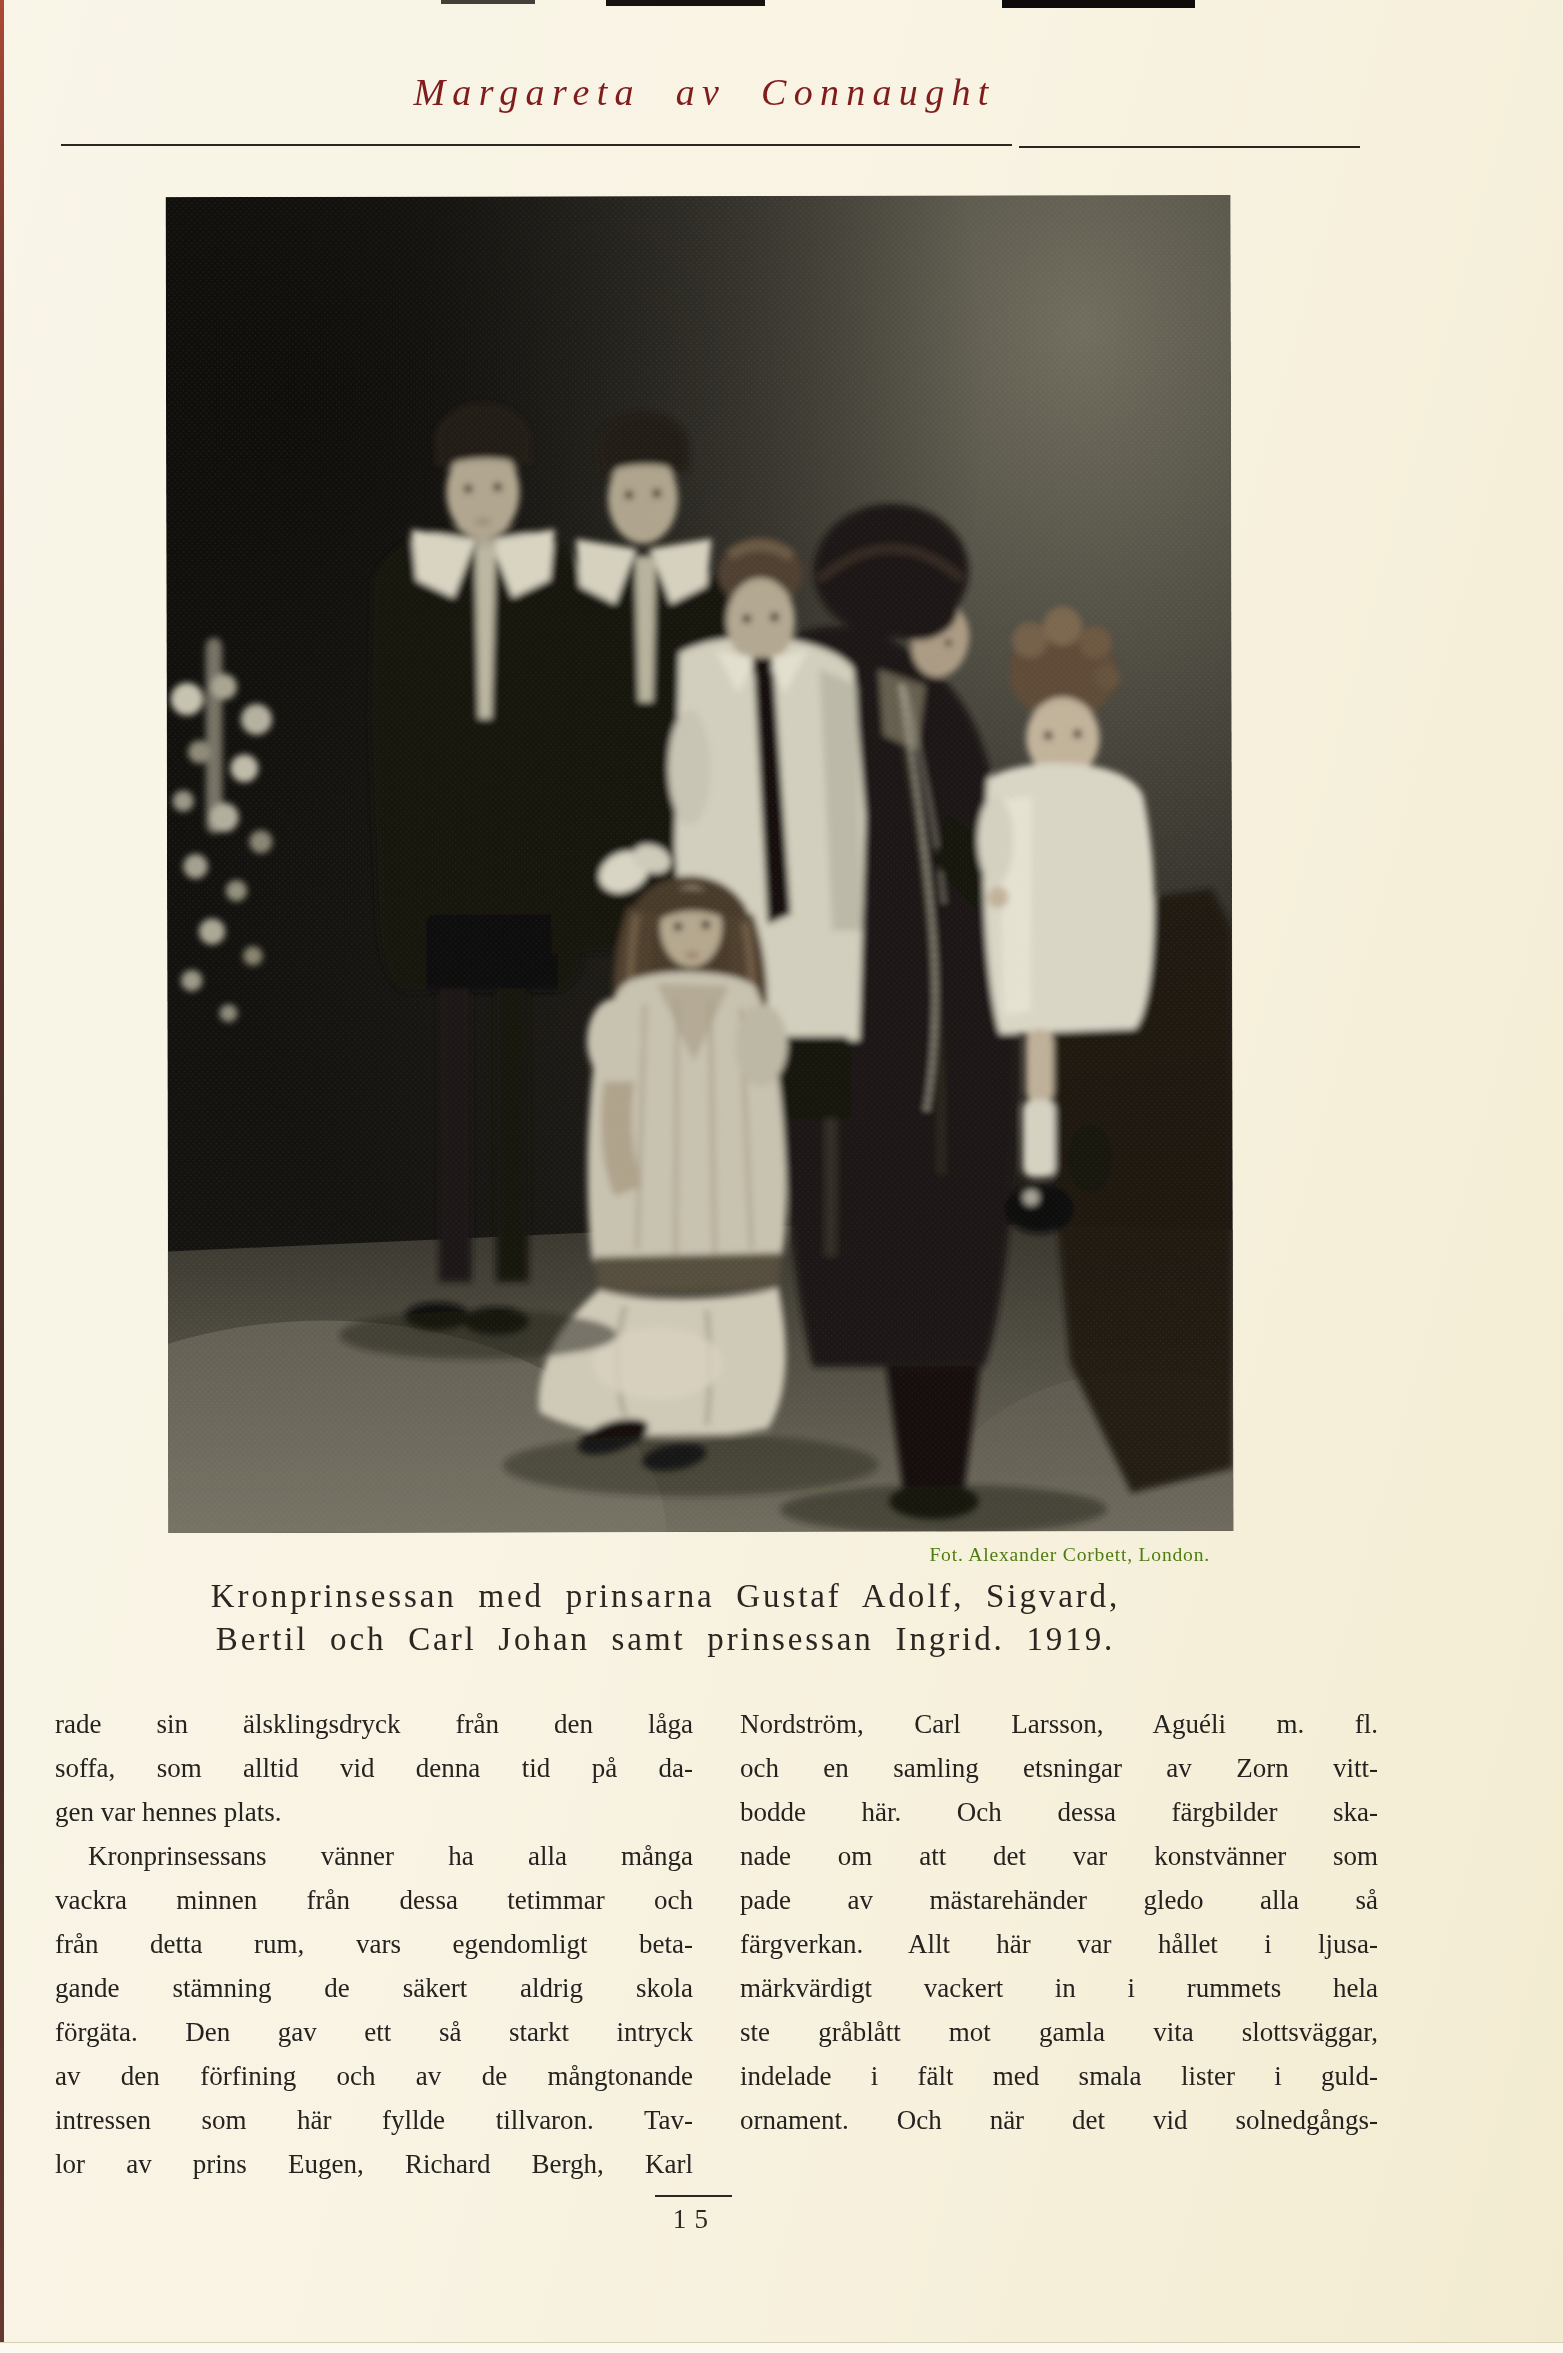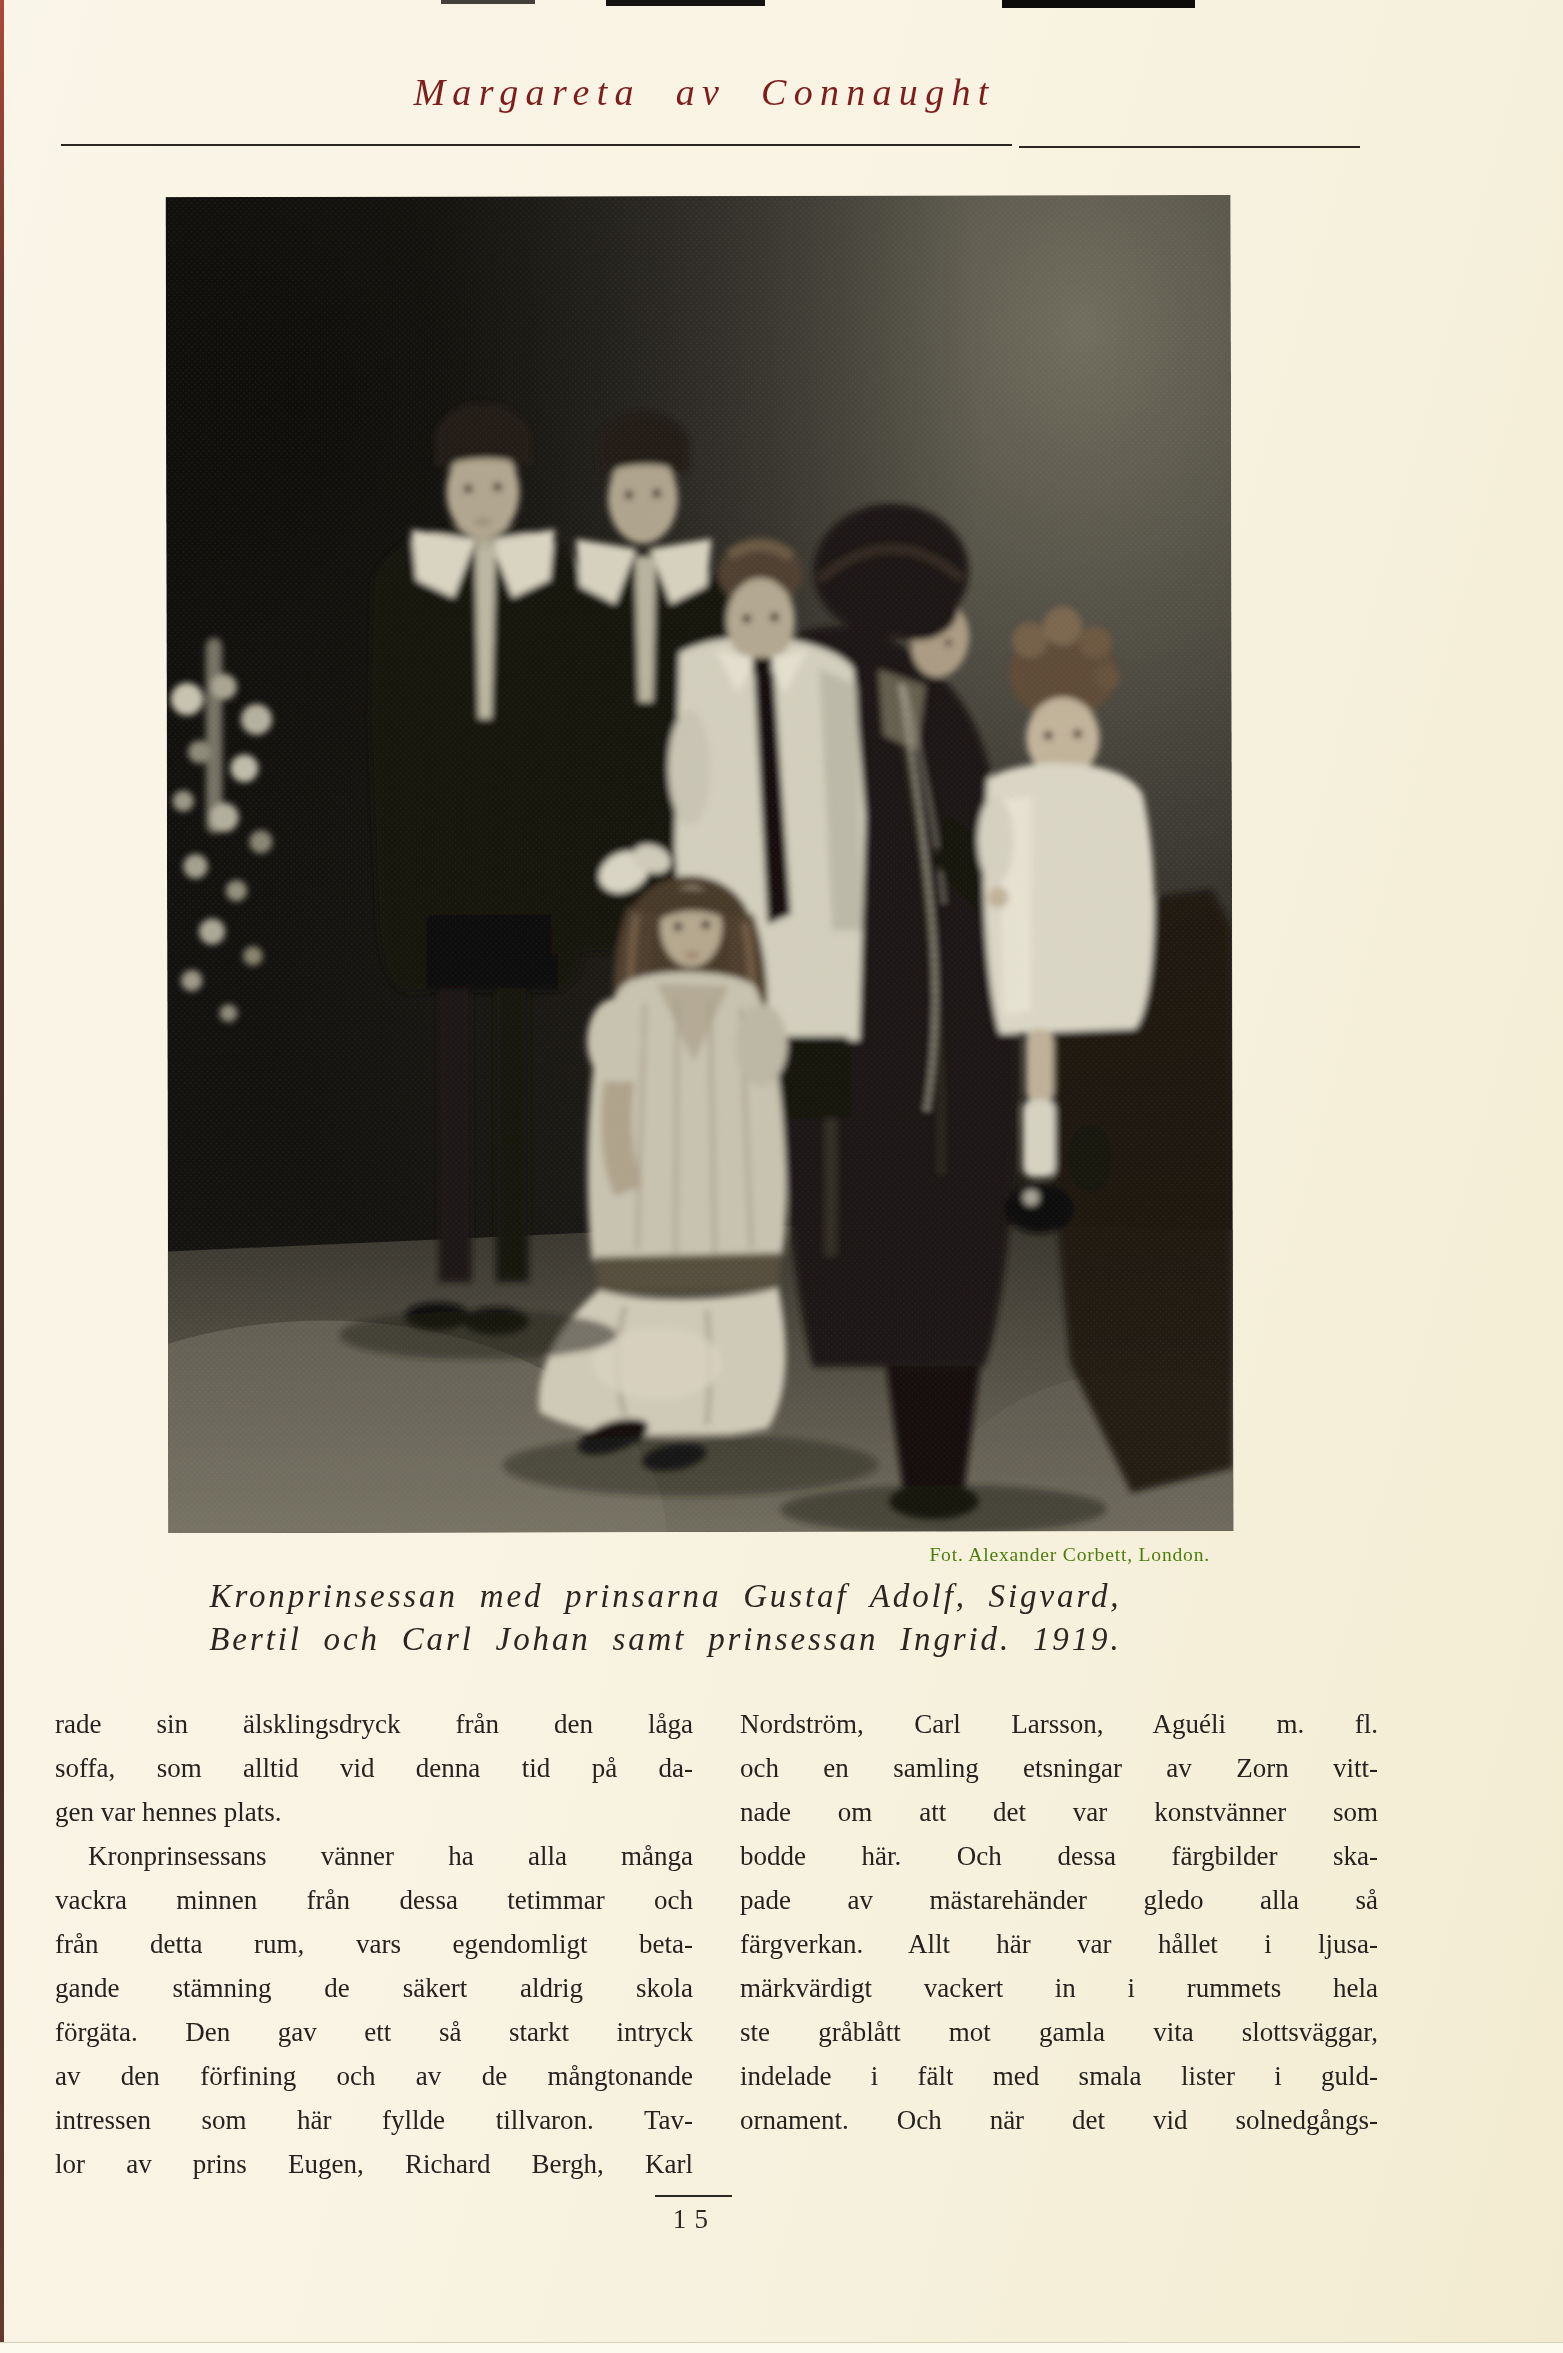--- a/index.html
+++ b/index.html
@@ -16,21 +16,21 @@
     font-style:italic;font-size:38px;font-weight:500;
     letter-spacing:7.3px;word-spacing:18px;color:#7f1d1d;
   }
   .rule{background:#2a2620;height:2.4px;top:144px;}
   .rule.seg2{top:146px;height:1.6px;}
   
   .photo-wrap{left:167px;top:196px;width:1065px;height:1336px;transform:rotate(-0.12deg);}
   .photo-wrap svg{display:block;}
   
   .credit{left:167px;top:1544px;width:1043px;text-align:right;font-size:19.6px;letter-spacing:0.8px;color:#4d7c0f;}
-  .caption{left:82px;top:1575px;width:1167px;text-align:center;font-style:italic;
+  .caption{left:82px;top:1575px;width:1167px;text-align:center;
            font-size:33px;line-height:43px;letter-spacing:2.9px;word-spacing:10.6px;color:#2b2621;}
   
   .col{top:1702px;width:638px;font-size:27px;line-height:44px;color:#262220;}
   .col-left{left:55px;}
   .col-right{left:740px;}
   .bl{text-align:justify;text-align-last:justify;white-space:nowrap;}
   .bl.short{text-align-last:left;}
   .bl.indent{text-indent:33px;}
   
   .footrule{left:655px;top:2195px;width:77px;height:2.4px;background:#2b2722;}
@@ -248,22 +248,22 @@
   <div class="bl">gande stämning de säkert aldrig skola</div>
   <div class="bl">förgäta.  Den gav ett så starkt intryck</div>
   <div class="bl">av den förfining och av de mångtonande</div>
   <div class="bl">intressen som här fyllde tillvaron.  Tav-</div>
   <div class="bl">lor av prins Eugen, Richard Bergh, Karl</div>
 </div>
 
 <div class="abs col col-right">
   <div class="bl">Nordström,  Carl Larsson,  Aguéli m. fl.</div>
   <div class="bl">och en samling etsningar av Zorn vitt-</div>
+  <div class="bl">bodde här.  Och dessa färgbilder ska-</div>
   <div class="bl">nade om att det var konstvänner som</div>
-  <div class="bl">bodde här.  Och dessa färgbilder ska-</div>
   <div class="bl">pade av mästarehänder gledo alla så</div>
   <div class="bl">färgverkan.  Allt här var hållet i ljusa-</div>
   <div class="bl">märkvärdigt vackert in i rummets hela</div>
   <div class="bl">ste gråblått mot gamla vita slottsväggar,</div>
   <div class="bl">indelade i fält med smala lister i guld-</div>
   <div class="bl">ornament.  Och när det vid solnedgångs-</div>
 </div>
 
 <div class="abs footrule"></div>
 <div class="abs pageno">15</div>

